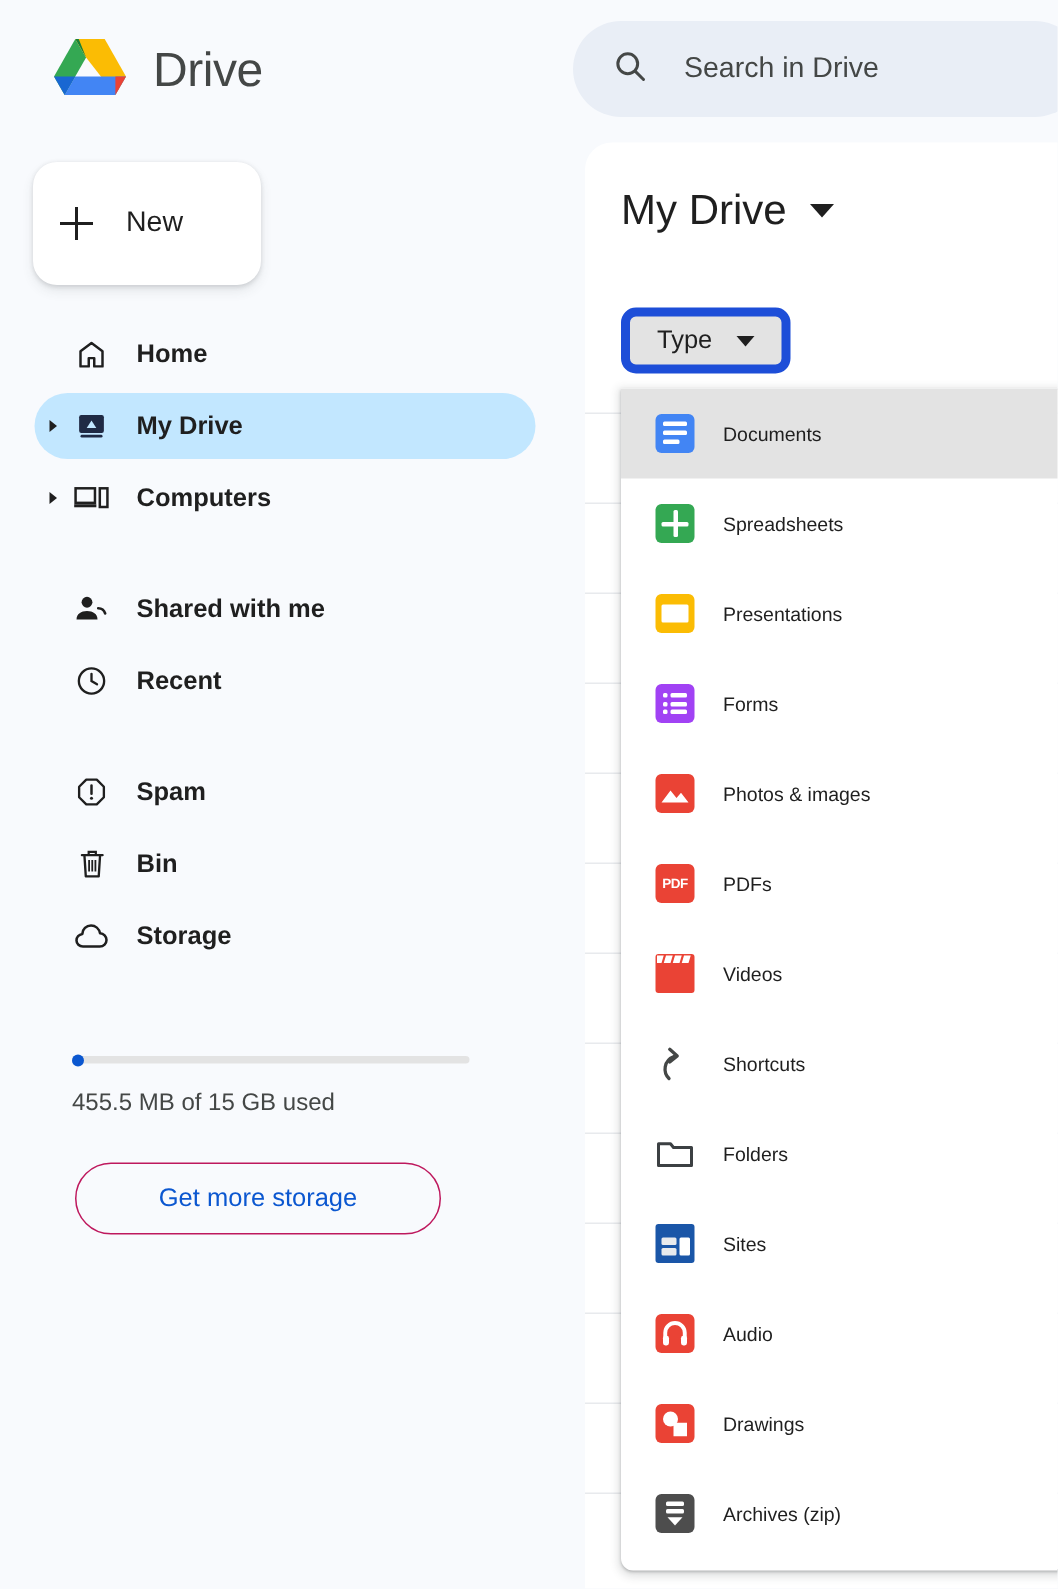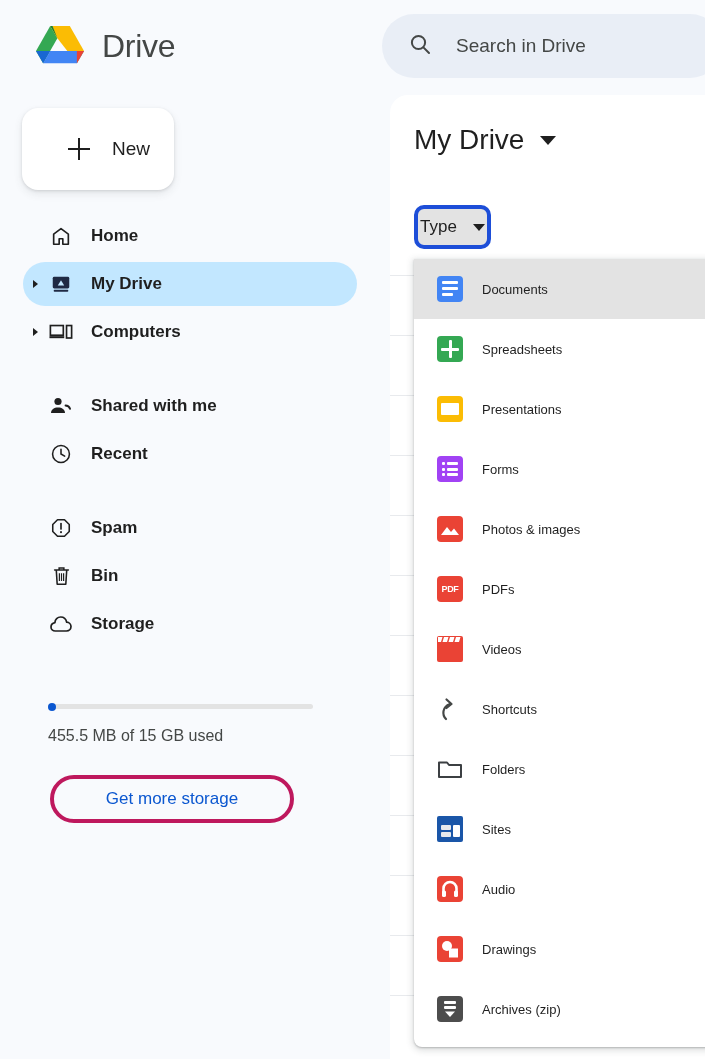--- a/index.html
+++ b/index.html
@@ -34,21 +34,21 @@
 
   
   .new-btn {
     position: absolute; left: 22px; top: 108px;
     width: 152px; height: 82px;
     background: #fff;
     border: none;
     border-radius: 16px;
     box-shadow: 0 1px 3px rgba(60,64,67,.16), 0 4px 8px rgba(60,64,67,.10);
     display: flex; align-items: center; gap: 20px;
-    padding-left: 44px;
+    padding-left: 16px;
     cursor: pointer;
     font-family: inherit;
   }
   .new-plus { width: 26px; height: 26px; flex: none; }
   .new-label { font-size: 19px; color: #1f1f1f; font-weight: 400; }
 
   
   .nav { position: absolute; left: 0; top: 214px; width: 380px; }
   .nav-item {
     position: relative;
@@ -94,21 +94,21 @@
     width: 8px; height: 8px;
     background: #0b57d0; border-radius: 4px;
   }
   .storage-text {
     position: absolute; left: 48px; top: 727px;
     font-size: 16px; color: #444746; white-space: nowrap;
   }
   .storage-btn {
     position: absolute; left: 50px; top: 775px;
     width: 244px; height: 48px;
-    border: 4px solid #be185d;
+    border: 1px solid #be185d;
     border-radius: 24px;
     background: transparent;
     color: #0b57d0;
     font-size: 17px;
     font-family: inherit;
     cursor: pointer;
   }
 
   
   .search-bar {
@@ -139,25 +139,25 @@
   .caret-lg {
     width: 0; height: 0;
     border-left: 8px solid transparent;
     border-right: 8px solid transparent;
     border-top: 9px solid #1f1f1f;
   }
 
   .chips { position: absolute; left: 24px; top: 110px; display: flex; gap: 14px; }
   .chip {
     height: 44px;
-    border: 4px solid #1d4ed8;
+    border: 6px solid #1d4ed8;
     border-radius: 10px;
     background: transparent;
     display: flex; align-items: center; gap: 16px;
-    padding: 0 2px;
+    padding: 0 18px;
     font-size: 17px; color: #1f1f1f;
     font-family: inherit;
     cursor: pointer;
     white-space: nowrap;
   }
   .chip.open { background: #e3e3e3; }
   .caret-sm {
     width: 0; height: 0;
     border-left: 6px solid transparent;
     border-right: 6px solid transparent;

